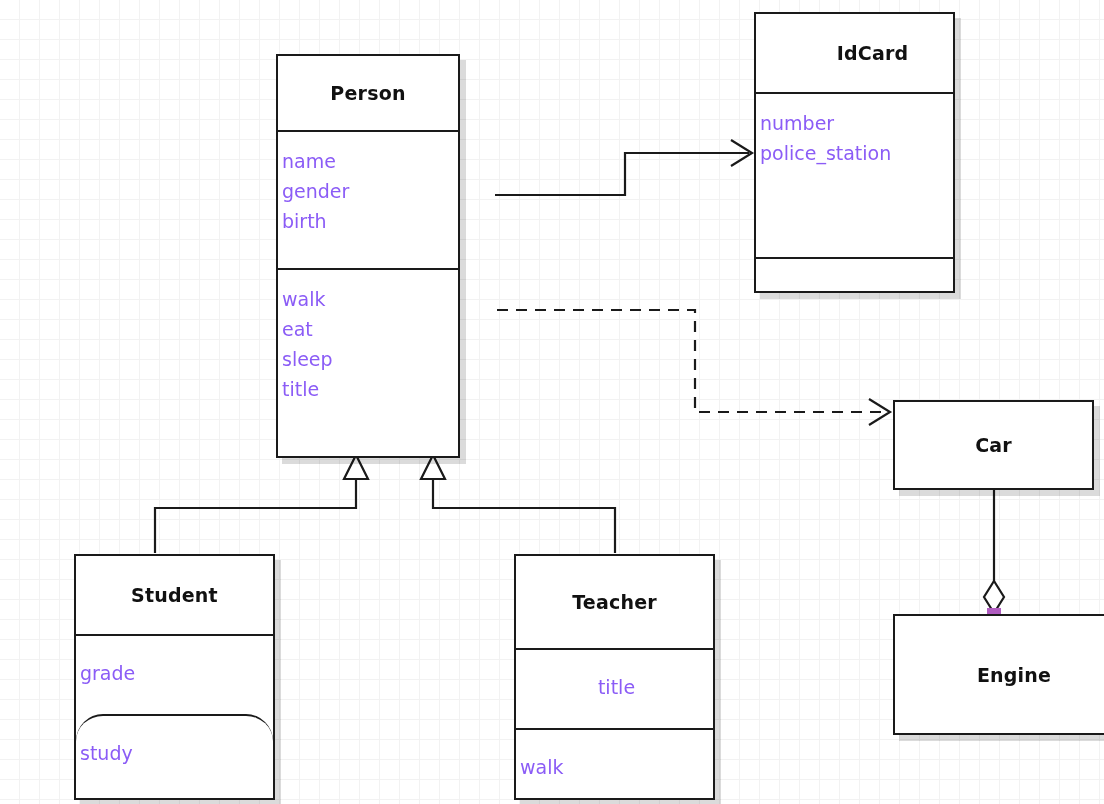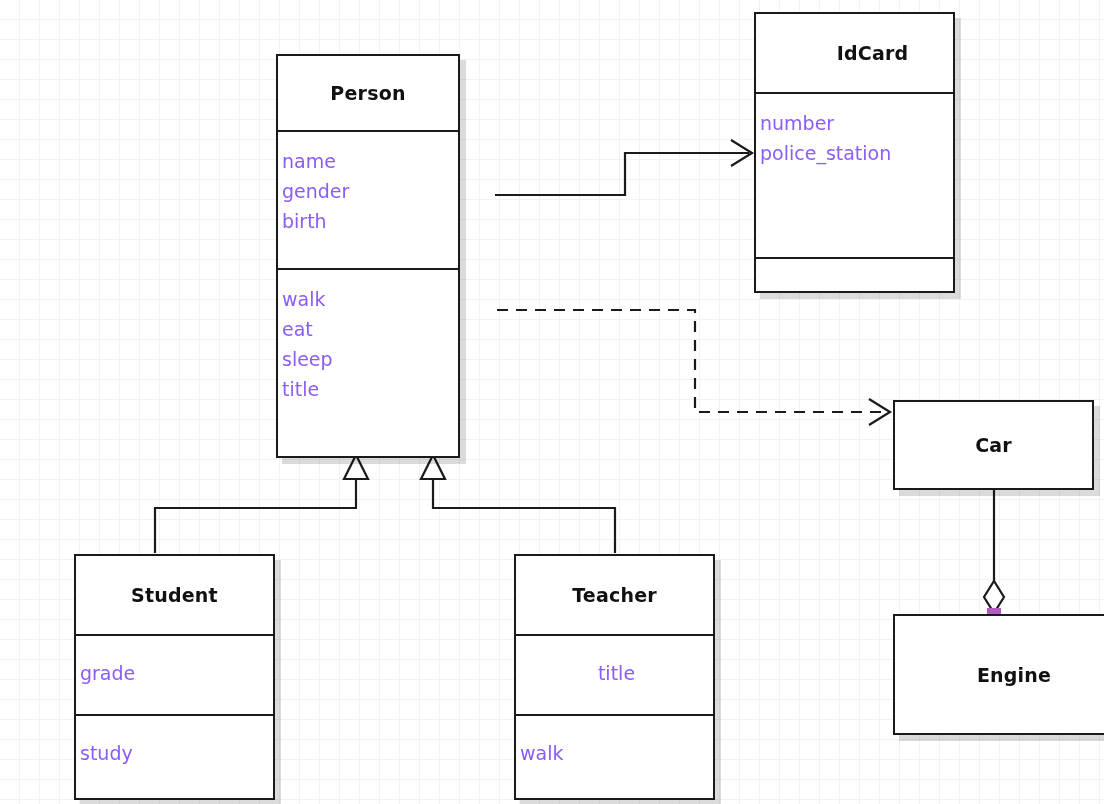--- a/index.html
+++ b/index.html
@@ -158,27 +158,27 @@
       <span class="member">police_station</span>
     </div>
     <div class="uml-compartment uml-members uml-empty" style="flex:1 1 auto;"></div>
   </div>
 
   <div class="uml-class" style="left:54px; top:554px; width:201px; height:246px;margin-left:20px;">
     <div class="uml-compartment uml-title" style="height:78px;">Student</div>
     <div class="uml-compartment uml-members single" style="height:80px;">
       <span class="member">grade</span>
     </div>
-    <div class="uml-compartment uml-members single" style="flex:1 1 auto;">
+    <div class="uml-compartment uml-members single" style="flex:1 1 auto;border-radius:27px;">
       <span class="member">study</span>
     </div>
   </div>
 
   <div class="uml-class" style="left:514px; top:554px; width:201px; height:246px;">
-    <div class="uml-compartment uml-title" style="height:78px;border-radius:19px;">Teacher</div>
+    <div class="uml-compartment uml-title" style="height:92px;border-radius:19px;">Teacher</div>
     <div class="uml-compartment uml-members single" style="height:80px;text-align:center;">
       <span class="member">title</span>
     </div>
     <div class="uml-compartment uml-members single" style="flex:1 1 auto;">
       <span class="member">walk</span>
     </div>
   </div>
 
   <div class="uml-class" style="left:893px; top:356px; width:201px; height:90px;margin-top:44px;">
     <div class="uml-compartment uml-title" style="flex:1 1 auto;">Car</div>

